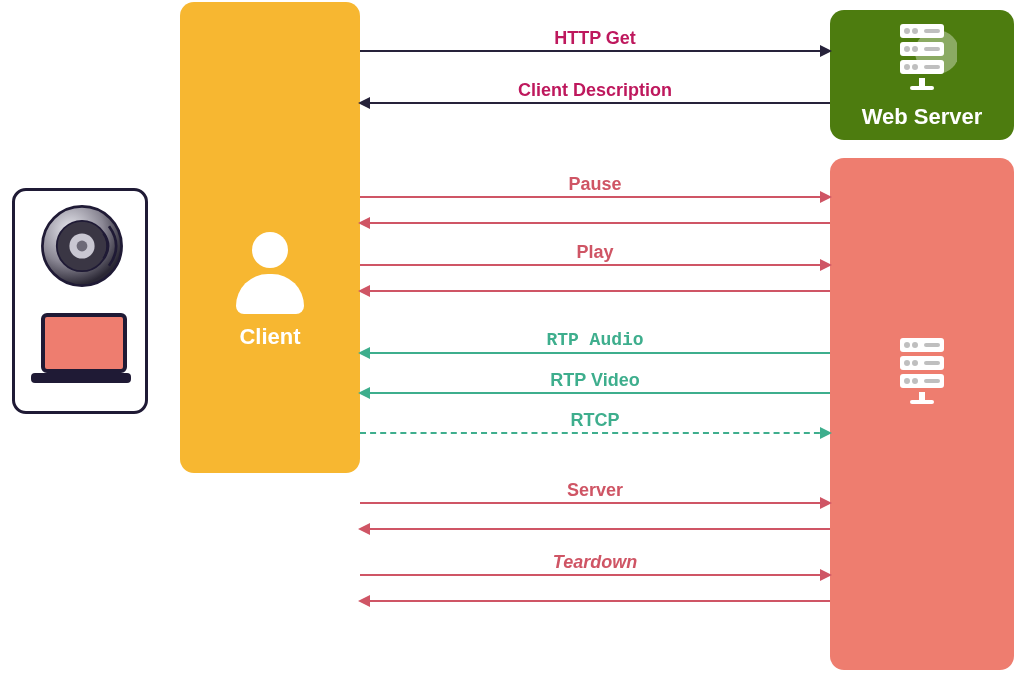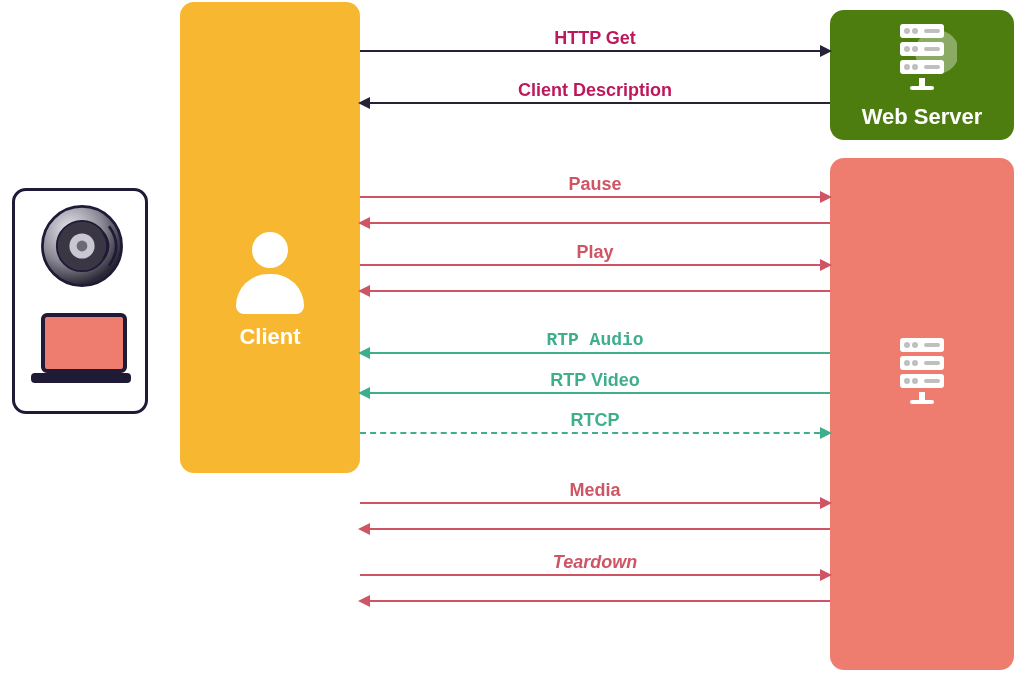--- a/index.html
+++ b/index.html
@@ -248,21 +248,21 @@
     <div class="lbl">RTP Video</div>
     <div class="head head-left"></div>
   </div>
 
   <div class="arrow c-green dashed" style="left:360px; top:432px; width:470px;">
     <div class="lbl">RTCP</div>
     <div class="head head-right"></div>
   </div>
 
   <div class="arrow c-red" style="left:360px; top:502px; width:470px;">
-    <div class="lbl">Media</div>
+    <div class="lbl">Server</div>
     <div class="head head-right"></div>
   </div>
   <div class="arrow c-red" style="left:360px; top:528px; width:470px;">
     <div class="head head-left"></div>
   </div>
 
   <div class="arrow c-red" style="left:360px; top:574px; width:470px;font-style:italic;">
     <div class="lbl">Teardown</div>
     <div class="head head-right"></div>
   </div>

